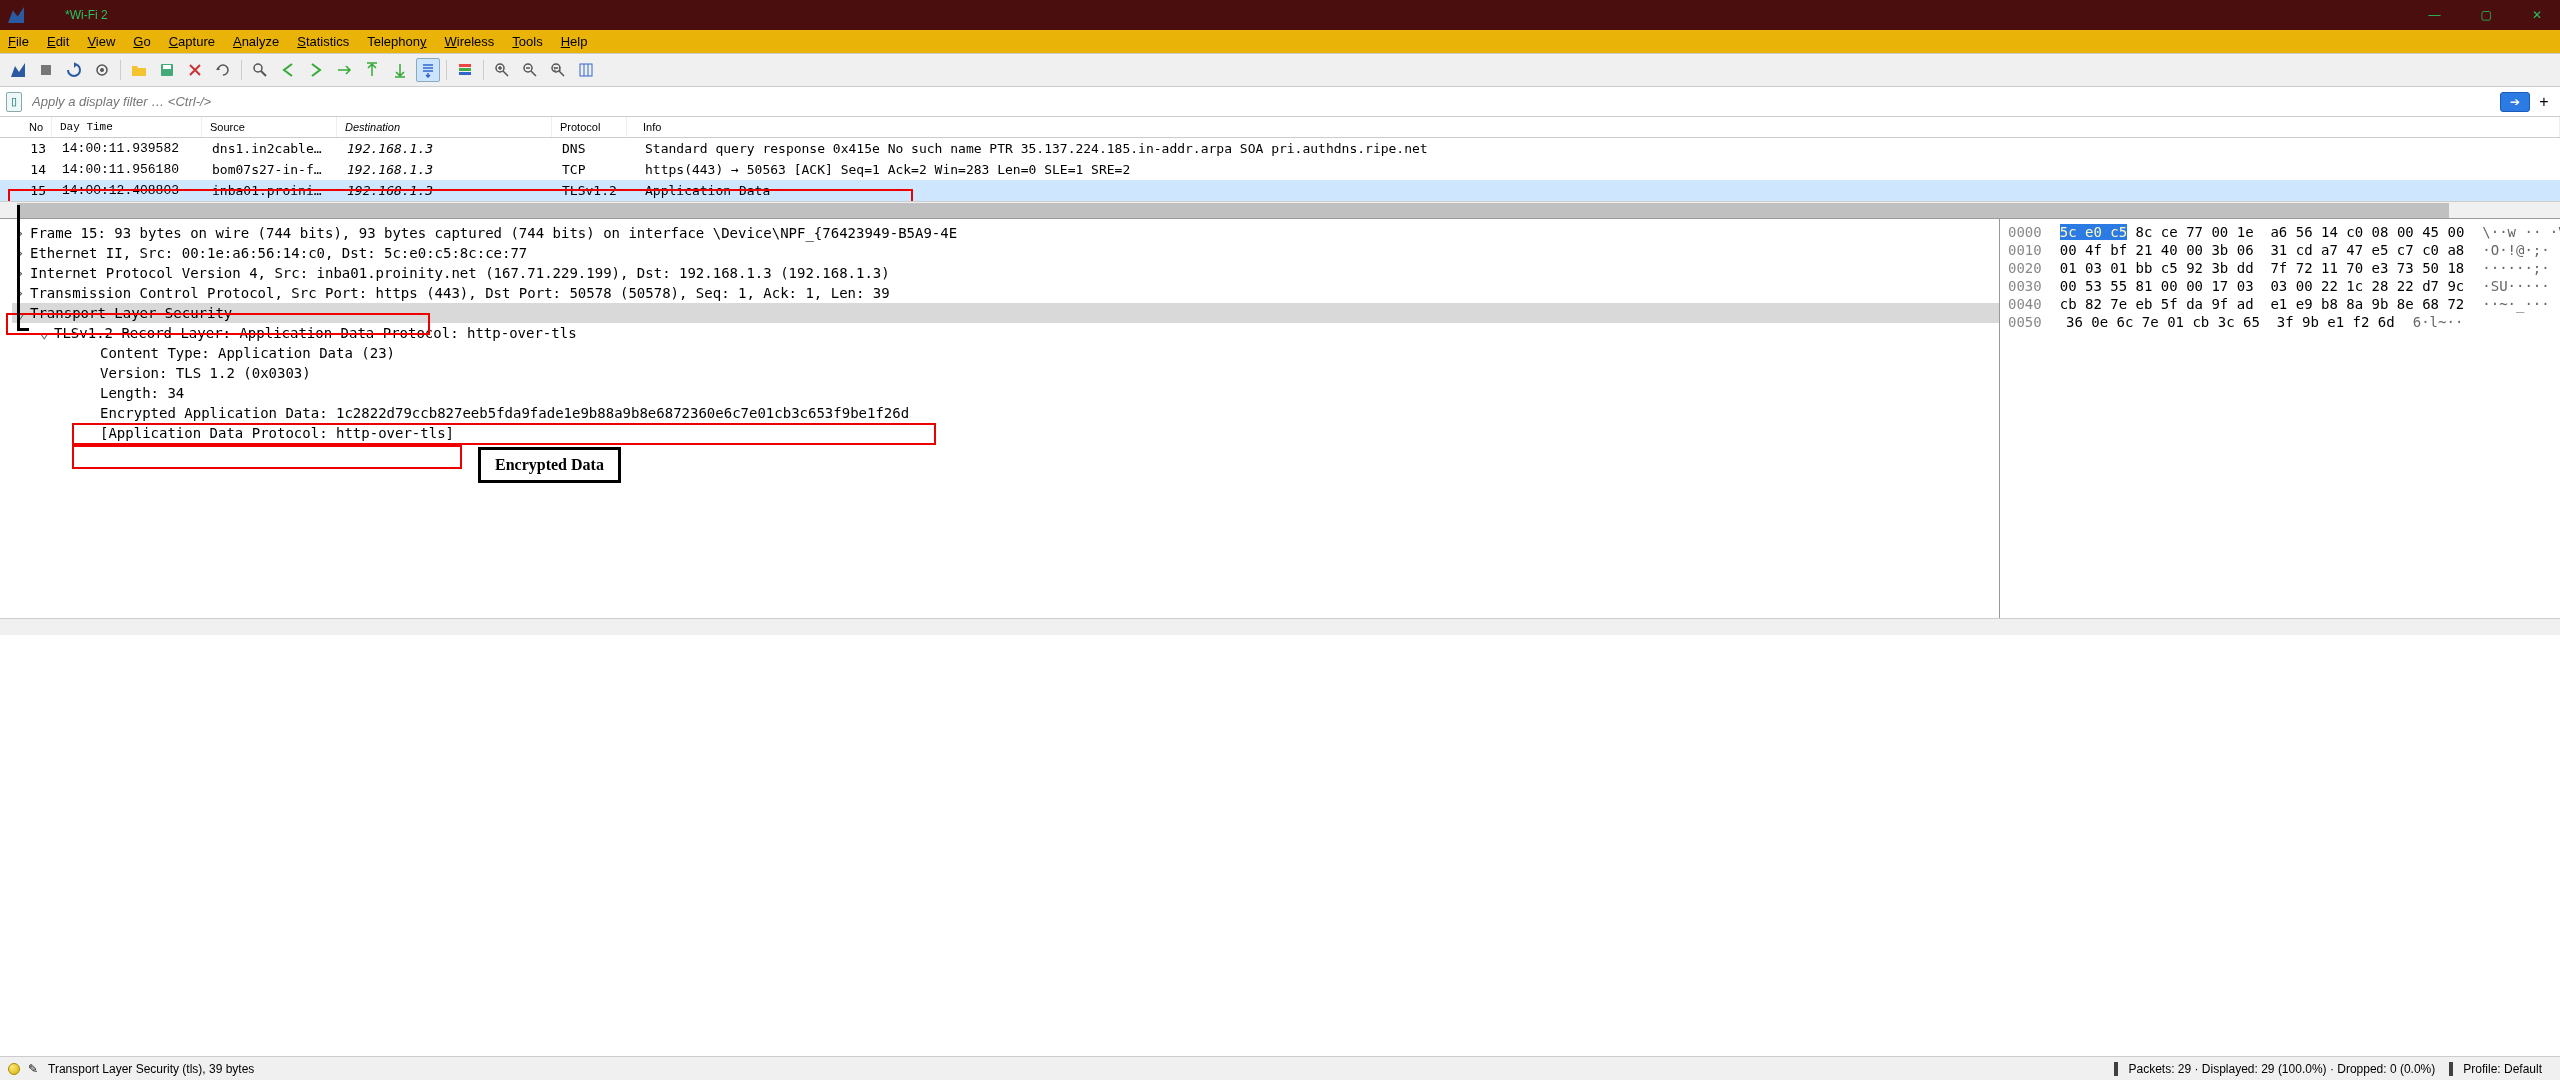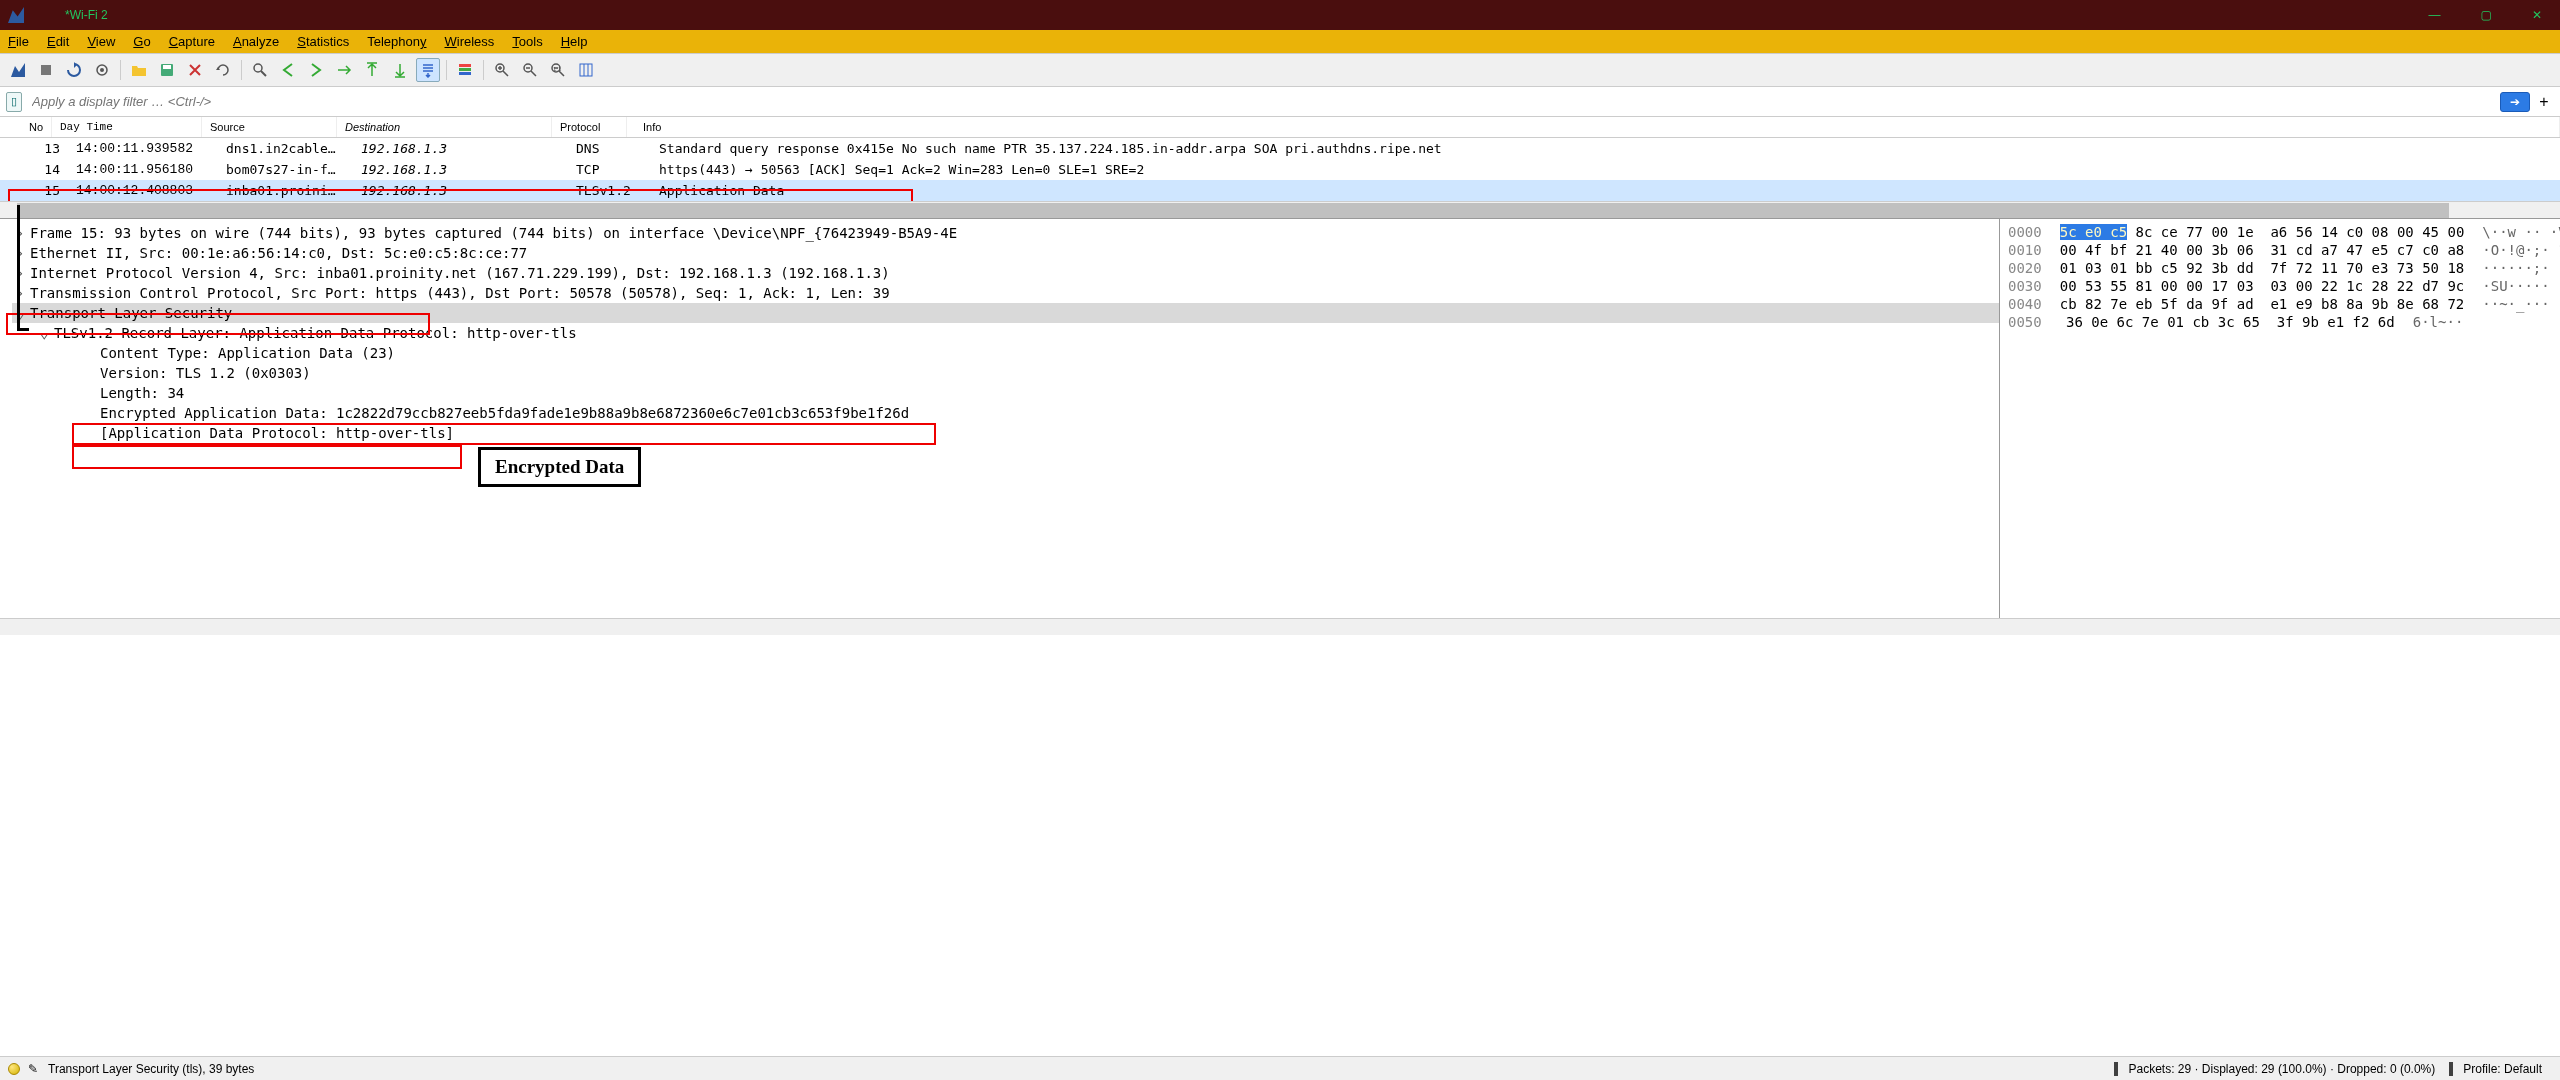--- a/index.html
+++ b/index.html
@@ -16,21 +16,21 @@
 .toolbar .tbtn { width: 24px; height: 24px; display: flex; align-items: center; justify-content: center; font-size: 14px; cursor: pointer; border: 1px solid transparent; border-radius: 2px; }
 .toolbar .sep { width: 1px; height: 20px; background: #ccc; margin: 0 2px; }
 .filterbar { background: #fff; border-bottom: 1px solid #ccc; padding: 3px 6px; display: flex; gap: 4px; align-items: center; }
 .filterbar .bm { width: 16px; height: 20px; border: 1px solid #8aa; background: #eef8f8; border-radius: 2px; display:flex; align-items:center; justify-content:center; font-size:11px; color:#066; }
 .filterbar input { flex: 1; border: none; padding: 4px 6px; font-size: 13px; font-style: italic; color: #888; outline: none; }
 .filterbar .go { width: 30px; height: 20px; background: #2c7be5; color: #fff; border-radius: 3px; display: flex; align-items: center; justify-content: center; font-size: 12px; border:1px solid #1a5bb8;}
 .filterbar .plus { width: 20px; text-align: center; font-size: 16px; cursor: pointer; }
 .pktlist { border-bottom: 1px solid #999; position: relative; }
 .pkthead { display: flex; background: #fff; border-bottom: 1px solid #ccc; font-size: 11px; }
 .pkthead div { padding: 4px 8px; border-right: 1px solid #eee; }
-.pktrow { display: flex; font-family: Consolas, monospace; font-size: 13px; padding: 1px 16px; }
+.pktrow { display: flex; font-family: Consolas, monospace; font-size: 13px; padding: 1px 2px; }
 .pktrow div { padding: 2px 8px; white-space: nowrap; overflow: hidden; text-overflow: ellipsis; }
 .pktrow.sel { background: #cfe6ff; }
 .col-no { width: 52px; text-align: right; }
 .col-time { width: 150px; font-family: Liberation Mono, monospace; }
 .col-src { width: 135px; }
 .col-dst { width: 215px; font-style: italic; }
 .col-proto { width: 75px; }
 .col-info { flex: 1; margin-left: 8px; }
 .redbox { position: absolute; border: 2px solid #e00; pointer-events: none; }
 .hscroll { height: 17px; background: #f0f0f0; border-top: 1px solid #ccc; position: relative; }
@@ -41,21 +41,21 @@
 .details .ln .ar { display: inline-block; width: 14px; color: #555; }
 .details .ln.sel { background: #d9d9d9; }
 .details .ln.i1 { padding-left: 28px; }
 .details .ln.i3 { padding-left: 88px; }
 .hexpane { width: 560px; font-family: Consolas, monospace; font-size: 14px; padding: 4px 8px; overflow: auto; }
 .hexrow { display: flex; gap: 18px; padding: 1px 0; white-space: pre; }
 .hexrow .off { color: #888; width: 40px; }
 .hexrow .hx { }
 .hexrow .asc { color: #666; }
 .hexrow .hx .hsel { background: #2c7be5; color: #fef9c3; }
-.blackbox { position: absolute; border: 3px solid #000; padding: 6px 14px; font-family: "Segoe UI"; font-size: 19px; font-weight: bold; background: #fff; }
+.blackbox { position: absolute; border: 3px solid #000; padding: 6px 14px; font-family: "Segoe UI"; font-size: 16px; font-weight: bold; background: #fff; }
 .bottombar { position: absolute; bottom: 0; left: 0; right: 0; height: 24px; background: #f0f0f0; border-top: 1px solid #ccc; display: flex; align-items: center; padding: 0 8px; font-size: 12px; }
 .bottombar .dot { width: 12px; height: 12px; border-radius: 50%; background: radial-gradient(circle at 30% 30%, #ffe680, #d4b400); margin-right: 8px; border:1px solid #aa8800;}
 .bottombar .pen { margin-right: 10px; }
 .bottombar .right { margin-left: auto; display: flex; gap: 4px; }
 .bottombar .cell { border-left: 4px solid #404040; padding: 0 10px; }
 svg.ico { width: 16px; height: 16px; }
 </style>
 </head>
 <body>
 

